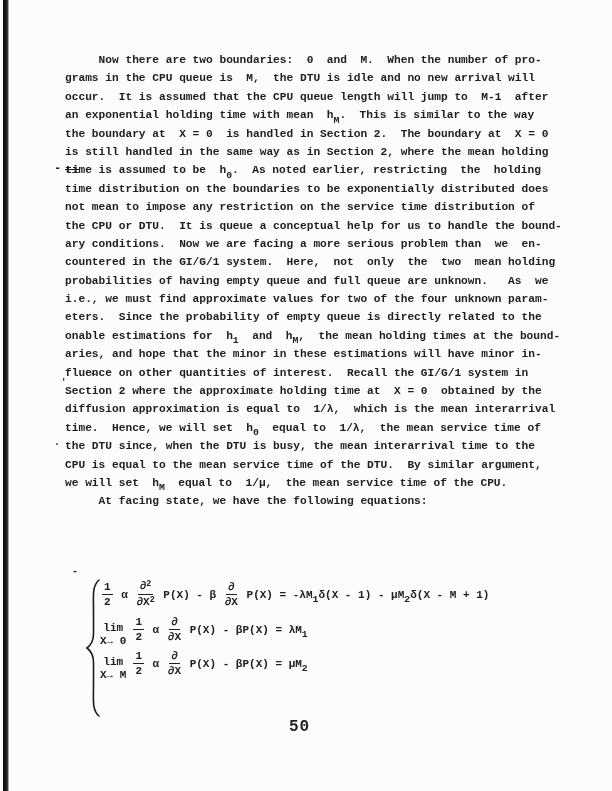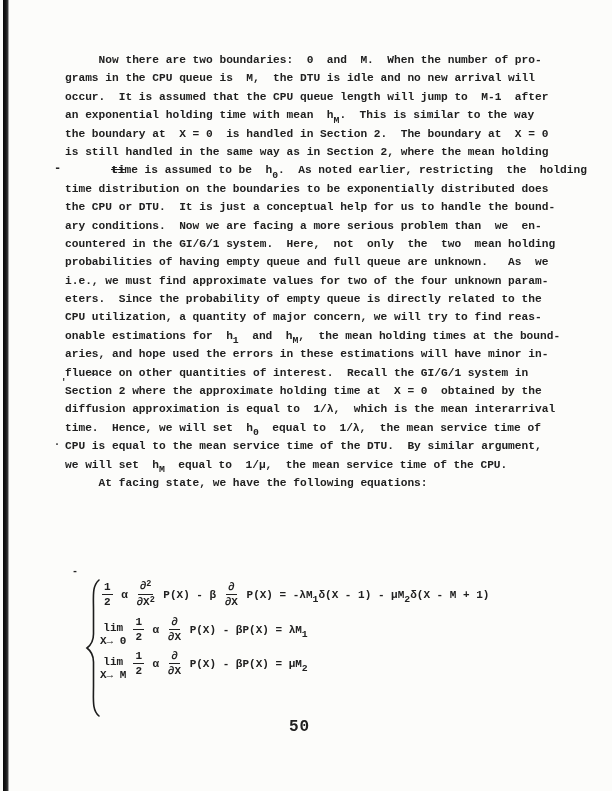--- a/index.html
+++ b/index.html
@@ -13,21 +13,21 @@
     position:absolute; left:3px; top:0; width:6px; height:791px;
     background:linear-gradient(to right,#0a0a0a 0%,#181818 50%,#3f3f3f 82%,rgba(80,80,80,0) 100%);
   }
   .text-block {
     position:absolute; left:65px; top:51px;
     font-size:11.2px; font-weight:600; line-height:18.4px;
   }
   .line { white-space:pre; height:18.4px; }
   .tsub { font-size:9.8px; position:relative; top:4.5px; }
   .tsup { font-size:8.5px; position:relative; top:-3.5px; }
-  .xover { text-decoration:line-through; font-weight:800; text-shadow:0.6px 0 0 #1a1a1a;margin-left:46px; }
+  .xover { text-decoration:line-through; font-weight:800; text-shadow:0.6px 0 0 #1a1a1a; }
   .eq-block { position:absolute; left:100px; top:580px; }
   .eq-row {
     display:flex; align-items:center; white-space:pre;
     font-size:11px; font-weight:600; margin-bottom:7px;
   }
   .frac { display:inline-flex; flex-direction:column; align-items:center; margin:0 2px; }
   .frac .num { border-bottom:1.2px solid #202020; padding:0 2px 1px; line-height:12px; text-align:center; }
   .frac .den { padding-top:1px; line-height:12px; text-align:center; }
   .lim { display:inline-flex; flex-direction:column; align-items:center; line-height:12.5px; transform:translateY(5px); margin-right:5px; }
   .page-number { position:absolute; left:289px; top:718px; font-size:16px; font-weight:600; letter-spacing:1px; }
@@ -42,33 +42,34 @@
 
   <div class="text-block">
       <div class="line"><span>     Now there are two boundaries:  0  and  M.  When the number of pro-</span></div>
       <div class="line"><span>grams in the CPU queue is  M,  the DTU is idle and no new arrival will</span></div>
       <div class="line"><span>occur.  It is assumed that the CPU queue length will jump to  M-1  after</span></div>
       <div class="line"><span>an exponential holding time with mean  h</span><span class="tsub">M</span><span>.  This is similar to the way</span></div>
       <div class="line"><span>the boundary at  X = 0  is handled in Section 2.  The boundary at  X = 0</span></div>
       <div class="line"><span>is still handled in the same way as in Section 2, where the mean holding</span></div>
       <div class="line"><span class="xover">ti</span><span>me is assumed to be  h</span><span class="tsub">0</span><span>.  As noted earlier, restricting  the  holding</span></div>
       <div class="line"><span>time distribution on the boundaries to be exponentially distributed does</span></div>
-      <div class="line"><span>the CPU or DTU.  It is just a conceptual help for us to handle the bound-</span></div>
+      <div class="line"><span>not mean to impose any restriction on the service time distribution of</span></div>
+      <div class="line"><span>the CPU or DTU.  It is queue a conceptual help for us to handle the bound-</span></div>
       <div class="line"><span>ary conditions.  Now we are facing a more serious problem than  we  en-</span></div>
       <div class="line"><span>countered in the GI/G/1 system.  Here,  not  only  the  two  mean holding</span></div>
       <div class="line"><span>probabilities of having empty queue and full queue are unknown.   As  we</span></div>
       <div class="line"><span>i.e., we must find approximate values for two of the four unknown param-</span></div>
       <div class="line"><span>eters.  Since the probability of empty queue is directly related to the</span></div>
-      <div class="line"><span>CPU utilization, a quantity of major concern, we will try to find reas-</span></div>
       <div class="line"><span>onable estimations for  h</span><span class="tsub">1</span><span>  and  h</span><span class="tsub">M</span><span>,  the mean holding times at the bound-</span></div>
-      <div class="line"><span>aries, and hope used the errors in these estimations will have minor in-</span></div>
+      <div class="line"><span>aries, and hope that the minor in these estimations will have minor in-</span></div>
       <div class="line"><span>fluence on other quantities of interest.  Recall the GI/G/1 system in</span></div>
       <div class="line"><span>Section 2 where the approximate holding time at  X = 0  obtained by the</span></div>
       <div class="line"><span>diffusion approximation is equal to  1/λ,  which is the mean interarrival</span></div>
       <div class="line"><span>time.  Hence, we will set  h</span><span class="tsub">0</span><span>  equal to  1/λ,  the mean service time of</span></div>
+      <div class="line"><span>the DTU since, when the DTU is busy, the mean interarrival time to the</span></div>
       <div class="line"><span>CPU is equal to the mean service time of the DTU.  By similar argument,</span></div>
       <div class="line"><span>we will set  h</span><span class="tsub">M</span><span>  equal to  1/μ,  the mean service time of the CPU.</span></div>
       <div class="line"><span>     At facing state, we have the following equations:</span></div>
     </div>
 
   <svg class="brace-svg" width="18" height="140" viewBox="0 0 18 140">
     <path d="M15 2 C8 8 9.5 18 9.5 32 L9.5 56 C9.5 63 7 67 3 70 C7 73 9.5 77 9.5 84 L9.5 108 C9.5 122 8 132 15 138" stroke="#1c1c1c" stroke-width="1.6" fill="none" stroke-linecap="round"></path>
   </svg>
 
   <div class="eq-block">

